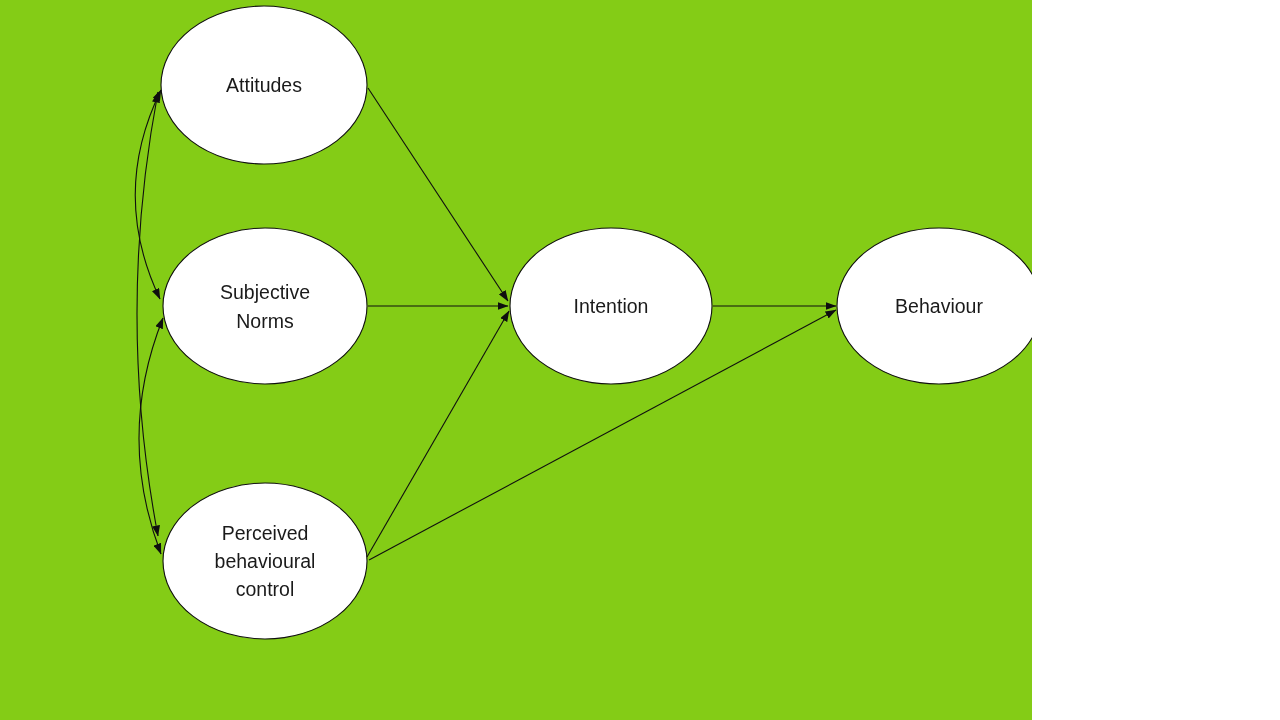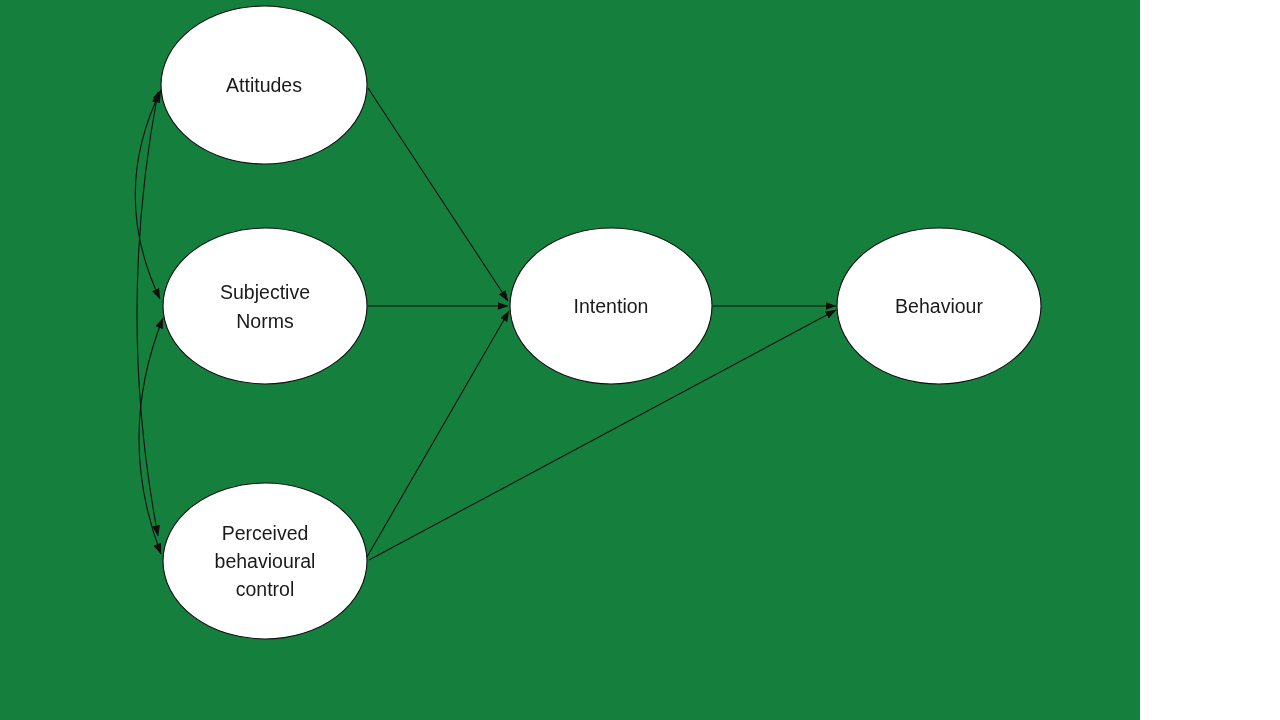--- a/index.html
+++ b/index.html
@@ -2,23 +2,23 @@
 <html><head>
 <meta charset="utf-8">
 <style>
   html, body {
     margin: 0;
     padding: 0;
     background: #ffffff;
   }
   .stage {
     position: relative;
-    width: 1140px;
+    width: 1032px;
     height: 720px;
-    background: #15803d;
+    background: #84cc16;
     overflow: hidden;
     font-family: "Liberation Sans", sans-serif;
   }
   svg.canvas {
     position: absolute;
     inset: 0;
   }
   .node-ellipse {
     fill: #ffffff;
     stroke: #0f0f0f;

